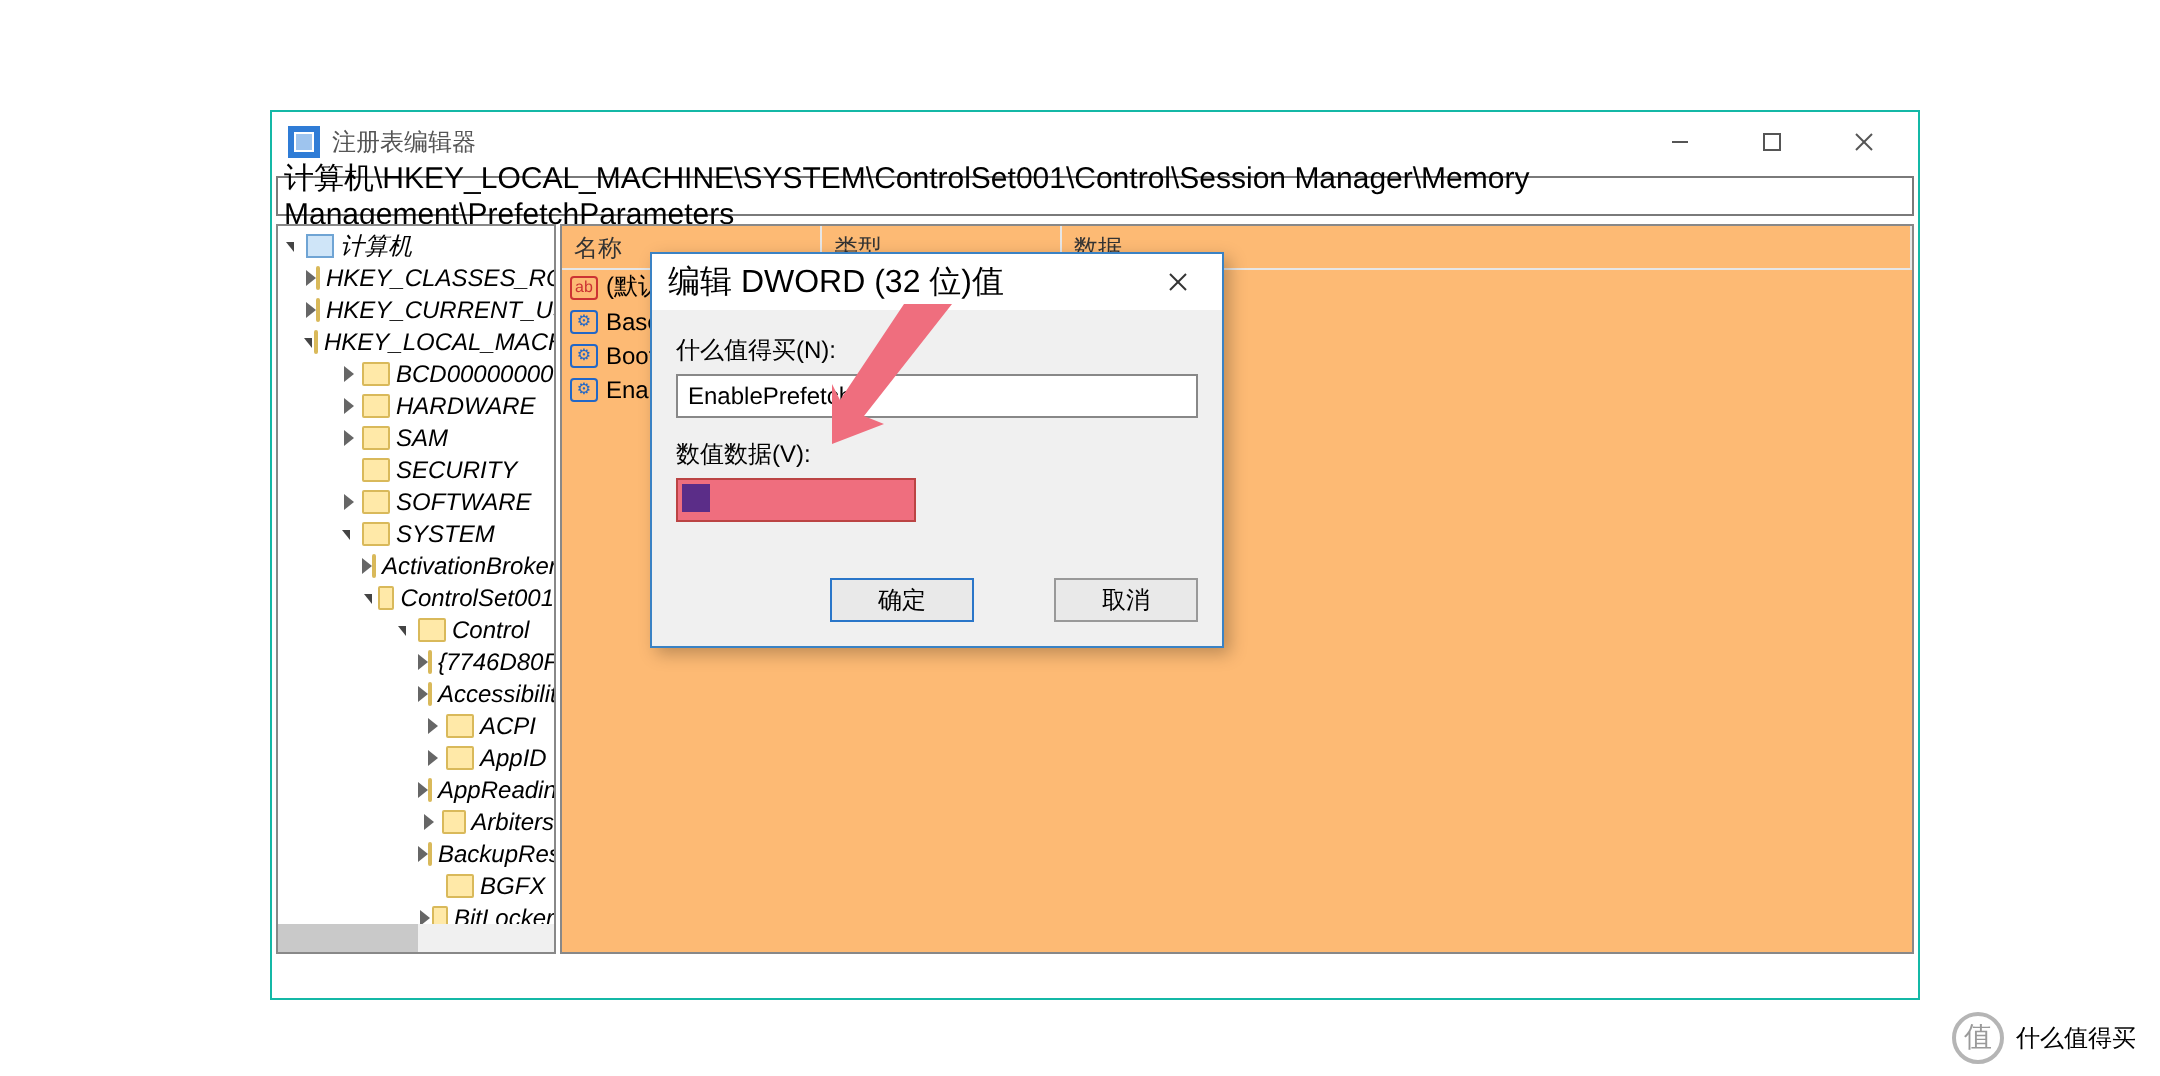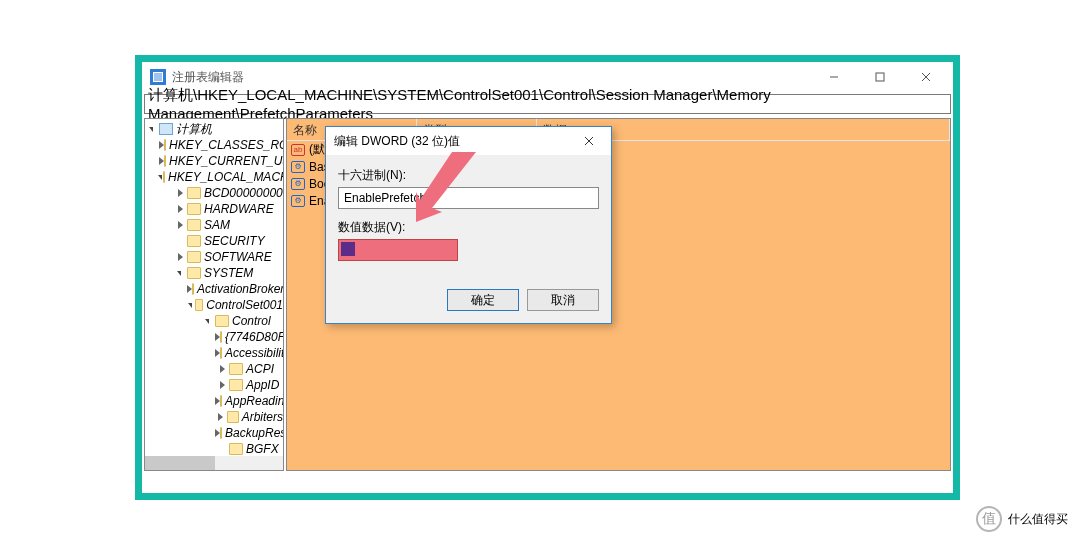--- a/index.html
+++ b/index.html
@@ -1,17 +1,17 @@
 <!DOCTYPE html>
 <html><head>
 <meta charset="utf-8">
 <style>
 *{box-sizing:border-box;margin:0;padding:0;font-family:"Microsoft YaHei","Segoe UI",sans-serif;font-size:12px;color:#000;}
 body{background:#fff;width:1080px;height:538px;position:relative;overflow:hidden;}
-.outer{position:absolute;left:135px;top:55px;width:825px;height:445px;border:7px solid #14b8a6;background:#fff;}
+.outer{position:absolute;left:135px;top:55px;width:825px;height:445px;border:1px solid #14b8a6;background:#fff;}
 .titlebar{height:30px;display:flex;align-items:center;padding:0 4px 0 8px;background:#fff;}
 .titlebar .ticon{width:16px;height:16px;background:#2f7cd6;margin-right:6px;display:flex;align-items:center;justify-content:center;}
 .titlebar .ticon::before{content:"";width:8px;height:8px;border:1px solid #fff;background:#9ec4ee;}
 .titlebar .title{flex:1;color:#555;}
 .winbtns{display:flex;}
 .winbtn{width:46px;height:30px;display:flex;align-items:center;justify-content:center;color:#555;}
 .winbtn svg{width:10px;height:10px;}
 .menubar{height:20px;display:flex;align-items:center;padding:0 6px;gap:12px;color:#555;}
 .addrbar{height:20px;border:1px solid #7a7a7a;margin:2px 2px;padding:1px 3px;display:flex;align-items:center;font-size:15px;background:#fff;}
 .client{display:flex;height:calc(100% - 74px);}
@@ -31,36 +31,36 @@
 .list{flex:1;border:1px solid #888;margin:2px 2px 2px 2px;background:#fdba74;position:relative;}
 .lh{height:22px;display:flex;border-bottom:1px solid #e6e6e6;}
 .lh div{padding:3px 6px;border-right:1px solid #e6e6e6;color:#333;}
 .lrow{height:17px;display:flex;align-items:center;padding-left:4px;font-size:11px;}
 .icn{width:14px;height:12px;border:1px solid;border-radius:2px;margin-right:4px;display:flex;align-items:center;justify-content:center;font-size:8px;}
 .icn.ab{color:#c33;border-color:#c33;}
 .icn.gg{color:#2267c7;border-color:#2267c7;}
 
 .dlg{position:absolute;left:325px;top:126px;width:287px;border:1px solid #3a82c4;background:#f0f0f0;box-shadow:3px 3px 8px rgba(0,0,0,.25);}
 .dlg .dtb{height:28px;background:#fff;display:flex;align-items:center;padding:0 4px 0 8px;}
-.dlg .dtb span{flex:1;font-size:12px;}
+.dlg .dtb span{flex:1;font-size:16px;}
 .dlg .dx{width:36px;height:24px;display:flex;align-items:center;justify-content:center;}
 .dlg .body{padding:10px 12px 12px;}
 .lbl{margin:2px 0 3px;}
 .tin{width:100%;height:22px;border:1px solid #888;background:#fff;padding:2px 5px;font-size:12px;}
 .row2{display:flex;margin-top:8px;}
 .vdbox{width:120px;}
 .vdhl{height:22px;border:1px solid #b44;background:#ef6e7e;position:relative;}
 .vdhl::before{content:"";position:absolute;left:2px;top:2px;width:14px;height:14px;background:#5b2d88;}
 .grp{margin-left:14px;}
 .grp .gtitle{margin-bottom:4px;}
 .rad{display:flex;align-items:center;height:20px;gap:5px;}
 .rdio{width:12px;height:12px;border:1px solid #333;border-radius:50%;display:flex;align-items:center;justify-content:center;}
 .rdio.on::after{content:"";width:6px;height:6px;background:#333;border-radius:50%;}
 .btns{display:flex;justify-content:flex-end;gap:8px;margin-top:28px;}
-.btn{width:72px;height:22px;border:1px solid #999;background:#e9e9e9;display:flex;align-items:center;justify-content:center;}
+.btn{width:72px;height:22px;border:1px solid #999;background:#e9e9e9;display:flex;align-items:center;justify-content:center;margin-left:32px;}
 .btn.pri{border:1.5px solid #2a76c9;}
 
 .arrow{position:absolute;left:416px;top:152px;width:60px;height:70px;pointer-events:none;}
 
 .wm{position:absolute;right:12px;bottom:6px;display:flex;align-items:center;gap:6px;color:#8a8a8a;font-size:13px;}
 .wm .c{width:26px;height:26px;border:2px solid #b5b5b5;border-radius:50%;display:flex;align-items:center;justify-content:center;font-size:14px;color:#9a9a9a;}
 </style>
 </head>
 <body>
 
@@ -244,21 +244,21 @@
   <div class="dtb">
     <span>编辑 DWORD (32 位)值</span>
     <div class="dx">
         <svg width="10" height="10" viewBox="0 0 10 10">
           <line x1="1" y1="1" x2="9" y2="9" stroke="#333"></line>
           <line x1="9" y1="1" x2="1" y2="9" stroke="#333"></line>
         </svg>
       </div>
   </div>
   <div class="body">
-    <div class="lbl">十六进制(N):</div>
+    <div class="lbl">什么值得买(N):</div>
     <input class="tin" value="EnablePrefetcher" style="">
     <div class="row2">
       <div class="vdbox">
         <div class="lbl">数值数据(V):</div>
         <div class="vdhl" title="3"></div>
       </div>
     </div>
     <div class="btns">
       <div class="btn pri">确定</div>
       <div class="btn">取消</div>

